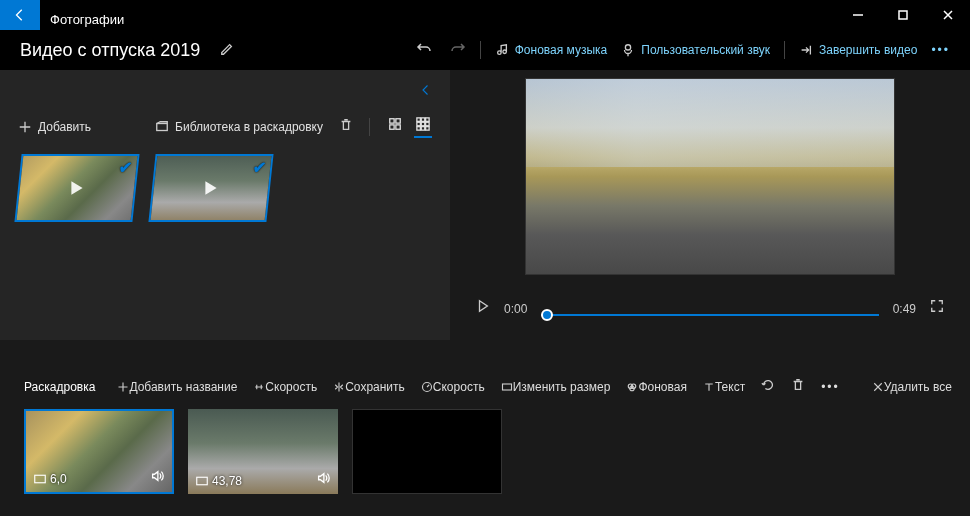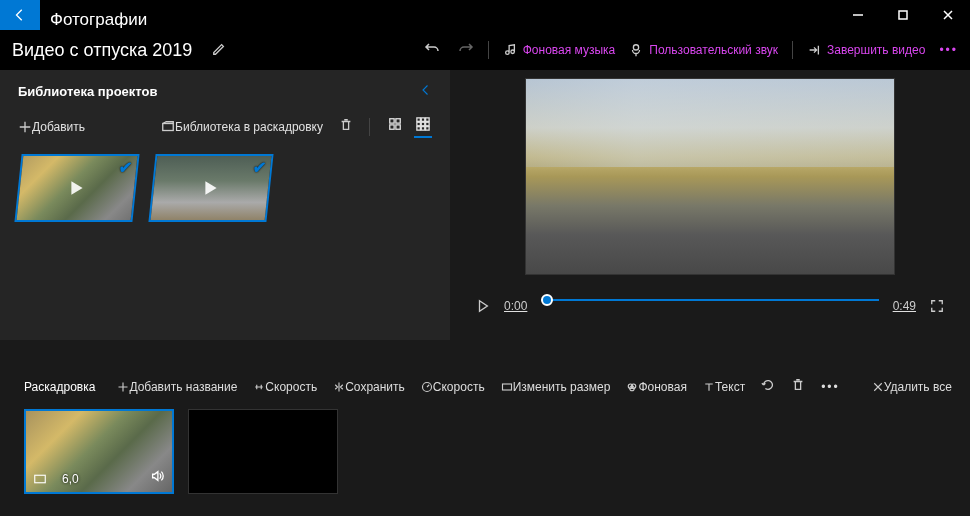--- a/index.html
+++ b/index.html
@@ -1,63 +1,63 @@
 <!DOCTYPE html>
 <html><head>
 <meta charset="utf-8">
 <style>
 * { margin: 0; padding: 0; box-sizing: border-box; font-family: "Segoe UI", Arial, sans-serif; }
 body { background: #1a1a1a; color: #e0e0e0; width: 970px; height: 516px; overflow: hidden; font-size: 12px; }
 .titlebar { height: 30px; background: #000; display: flex; align-items: center; padding: 0 0 0 0; }
 .back-btn { width: 40px; height: 30px; background: #0078d4; display: flex; align-items: center; justify-content: center; cursor: pointer; }
-.titlebar-title { margin-left: 10px; font-size: 17px; color: #fff; margin-top: 9px; }
+.titlebar-title { margin-left: 10px; font-size: 13px; color: #fff; margin-top: 9px; }
 .titlebar-spacer { flex: 1; }
 .win-btn { width: 45px; height: 30px; display: flex; align-items: center; justify-content: center; cursor: pointer; }
-.toolbar { height: 40px; background: #000; display: flex; align-items: center; padding: 0 12px; gap: 14px; }
+.toolbar { height: 40px; background: #000; display: flex; align-items: center; padding: 0 20px; gap: 14px; }
 .project-title { font-size: 18px; color: #fff; margin-right: 6px; }
 .edit-icon { cursor: pointer; }
 .undo-redo { display: flex; gap: 18px; margin-left: auto; }
 .tb-divider { width: 1px; height: 18px; background: #444; }
-.tb-item { display: flex; align-items: center; gap: 6px; cursor: pointer; font-size: 12px; color: #d946ef; white-space: nowrap; }
+.tb-item { display: flex; align-items: center; gap: 6px; cursor: pointer; font-size: 12px; color: #7dd3fc; white-space: nowrap; }
 .tb-item svg, .tb-item .ic { width: 14px; height: 14px; }
 .main-row { display: flex; height: 270px; }
 .library-panel { width: 450px; background: #252525; padding: 14px 18px; position: relative; }
 .lib-header { display: flex; align-items: center; margin-bottom: 16px; }
 .lib-title { font-size: 13px; font-weight: 600; color: #fff; }
 .lib-collapse { margin-left: auto; color: #0078d4; cursor: pointer; }
 .lib-actions { display: flex; align-items: center; gap: 16px; margin-bottom: 16px; font-size: 12px; }
-.lib-btn { display: flex; align-items: center; cursor: pointer; text-align: center; }
+.lib-btn { display: flex; align-items: center; gap: 6px; cursor: pointer; text-align: center; }
 .view-icons { display: flex; gap: 10px; margin-left: auto; }
 .view-ic { cursor: pointer; padding: 2px; }
 .view-ic.active { border-bottom: 2px solid #0078d4; }
 .thumbs { display: flex; gap: 16px; }
 .thumb { width: 118px; height: 68px; position: relative; border: 2px solid #0078d4; cursor: pointer; transform: skewX(-6deg); overflow: hidden; }
 .thumb-inner { width: 100%; height: 100%; transform: skewX(6deg) scale(1.12); background-size: cover; background-position: center; display: flex; align-items: center; justify-content: center; }
 .thumb1 { background: linear-gradient(135deg,#a8935e 0%,#d4b968 25%,#7a8a5c 45%,#5a6a4a 60%,#888 80%,#666 100%); }
 .thumb2 { background: linear-gradient(180deg,#4a5a52 0%,#6a7a6a 40%,#aaa 70%,#8a7a5a 100%); }
 .play-tri { width: 0; height: 0; border-left: 10px solid rgba(255,255,255,0.9); border-top: 6px solid transparent; border-bottom: 6px solid transparent; }
 .check { position: absolute; top: 2px; right: 4px; color: #0078d4; font-size: 16px; font-weight: bold; text-shadow: 0 0 2px #000; }
 .preview-panel { flex: 1; background: #1a1a1a; padding: 8px 20px 0 20px; display: flex; flex-direction: column; align-items: center; }
 .preview-img { width: 370px; height: 210px; background: linear-gradient(180deg,#b8c8d8 0%,#d8d8c8 25%,#c8b878 40%,#a89858 50%,#787868 65%,#585858 80%,#484848 100%); border: 1px solid #333; position: relative; }
 .city-overlay { position: absolute; top: 0; left: 0; right: 0; height: 45%; background: linear-gradient(90deg, rgba(180,190,200,0.3) 0%, rgba(200,210,220,0.5) 30%, rgba(190,200,210,0.4) 100%); }
-.player-bar { width: 100%; display: flex; align-items: flex-start; gap: 14px; padding: 24px 6px; text-decoration: underline; }
+.player-bar { width: 100%; display: flex; align-items: flex-end; gap: 14px; padding: 24px 6px; }
 .play-btn { cursor: pointer; }
 .time { font-size: 12px; color: #ccc; }
 .seek { flex: 1; height: 2px; background: #0078d4; position: relative; }
 .seek-dot { position: absolute; left: 0; top: -5px; width: 12px; height: 12px; border-radius: 50%; background: #0078d4; border: 2px solid #fff; }
 .fs-btn { cursor: pointer; }
 .storyboard { background: #1a1a1a; padding: 10px 24px; }
 .sb-toolbar { display: flex; align-items: center; gap: 16px; font-size: 12px; color: #ddd; margin-bottom: 14px; margin-top: 28px; }
 .sb-title { font-size: 12px; color: #fff; margin-right: 6px; }
 .sb-btn { display: flex; align-items: center; cursor: pointer; white-space: nowrap; }
 .sb-spacer { flex: 1; }
 .sb-clips { display: flex; gap: 14px; }
 .clip { width: 150px; height: 85px; position: relative; background-size: cover; cursor: pointer; }
 .clip.active { border: 2px solid #0078d4; }
-.clip-dur { position: absolute; bottom: 6px; left: 8px; display: flex; align-items: center; gap: 16px; color: #fff; font-size: 12px; text-shadow: 0 0 3px #000; }
+.clip-dur { position: absolute; bottom: 6px; left: 8px; display: flex; align-items: center; gap: 4px; color: #fff; font-size: 12px; text-shadow: 0 0 3px #000; }
 .clip-vol { position: absolute; bottom: 6px; right: 8px; color: #fff; }
 .clip1bg { background: linear-gradient(135deg,#a8935e 0%,#d4b968 25%,#7a8a5c 45%,#5a6a4a 60%,#888 80%,#666 100%); }
 .clip2bg { background: linear-gradient(180deg,#4a5a52 0%,#6a7a6a 40%,#aaa 70%,#8a7a5a 100%); }
 .clip3bg { background: #000; border: 1px solid #333; }
 svg { fill: none; stroke: currentColor; stroke-width: 1.5; }
 </style>
 </head>
 <body>
 
 <div class="titlebar">
@@ -122,21 +122,20 @@
       </svg>
     <span>Завершить видео</span>
   </div>
   <div class="tb-item" style="letter-spacing:2px;">•••</div>
 </div>
 
 <div class="main-row">
 
   <div class="library-panel">
     <div class="lib-header">
-      <span class="lib-title">Библиотека проектов</span>
       <span class="lib-collapse">
         <svg width="12" height="12" viewBox="0 0 16 16">
             <path d="M10 2 L4 8 L10 14" stroke="#0078d4"></path>
           </svg>
       </span>
     </div>
     <div class="lib-actions">
       <div class="lib-btn">
         <svg width="14" height="14" viewBox="0 0 16 16">
             <path d="M8 2 V14 M2 8 H14" stroke="#ccc"></path>
@@ -283,15 +282,26 @@
       <div class="clip-dur">
           <svg width="12" height="10" viewBox="0 0 16 12">
             <rect x="1" y="1" width="14" height="10" stroke="#fff"></rect>
           </svg>
           <span>6,0</span>
         </div>
       <div class="clip-vol"><svg width="14" height="14" viewBox="0 0 16 16">
             <path d="M3 6 H5 L9 3 V13 L5 10 H3 Z M11 5 A4 4 0 0 1 11 11 M13 3 A7 7 0 0 1 13 13" stroke="#fff"></path>
           </svg></div>
     </div>
+    <div class="clip clip2bg">
+      <div class="clip-dur">
+          <svg width="12" height="10" viewBox="0 0 16 12">
+            <rect x="1" y="1" width="14" height="10" stroke="#fff"></rect>
+          </svg>
+          <span>43,78</span>
+        </div>
+      <div class="clip-vol"><svg width="14" height="14" viewBox="0 0 16 16">
+            <path d="M3 6 H5 L9 3 V13 L5 10 H3 Z M11 5 A4 4 0 0 1 11 11 M13 3 A7 7 0 0 1 13 13" stroke="#fff"></path>
+          </svg></div>
+    </div>
     <div class="clip clip3bg"></div>
   </div>
 </div>
 
 </body></html>

